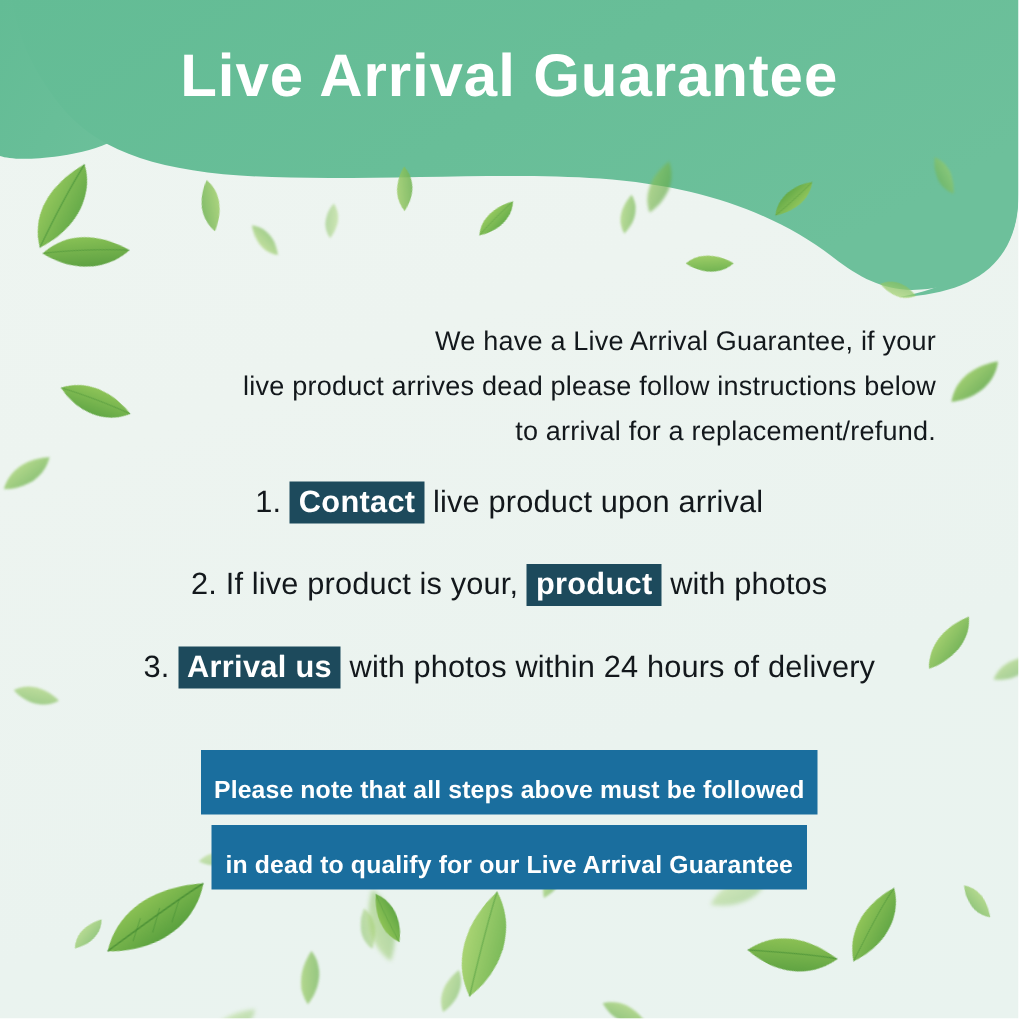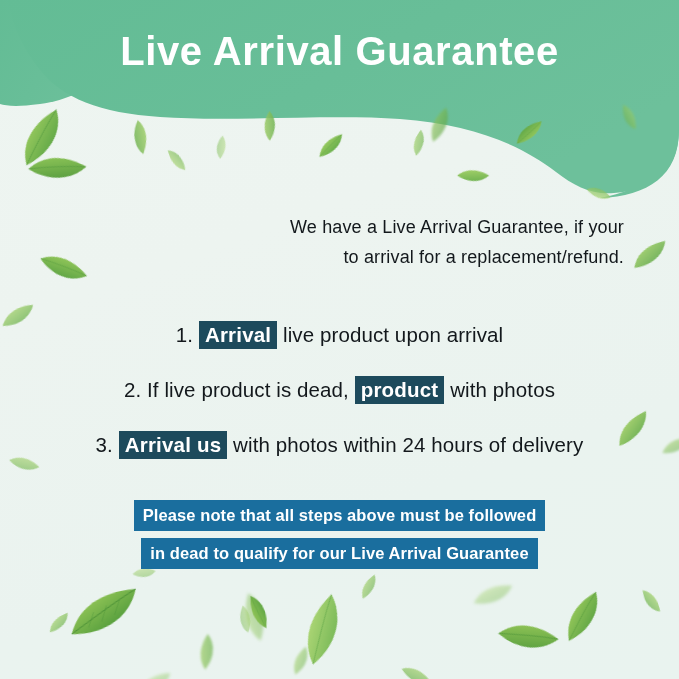--- a/index.html
+++ b/index.html
@@ -115,21 +115,21 @@
   }
   .footnote-line {
     display: inline-block;
     background: #1a6e9e;
     color: #ffffff;
     font-family: "Liberation Sans", sans-serif;
     font-weight: bold;
     font-size: 16.5px;
     line-height: 22px;
     letter-spacing: 0.1px;
-    padding: 4px 9px 5px 9px;
+    padding: 16px 9px 5px 9px;
     white-space: nowrap;
   }
   .footnote-row { margin-bottom: 7px; }
 </style>
 </head>
 <body>
 
 <div id="poster">
 
   <div class="banner-layer">
@@ -606,34 +606,35 @@
           <path d="M1,26 C14,4 38,0 59,4 C48,25 24,32 1,26 Z" fill="url(#lg35)"></path>
         </svg>
     </div>
 
   </div>
 
   <div class="content">
 
     <div class="intro">
       <div>We have a Live Arrival Guarantee, if your</div>
+      <div>live product arrives dead please follow instructions below</div>
       <div>to arrival for a replacement/refund.</div>
     </div>
 
     <div class="steps">
 
       <div class="step">
         <span>1.</span>
-        <span class="hl-teal">Arrival</span>
+        <span class="hl-teal">Contact</span>
         <span>live product upon arrival</span>
       </div>
 
       <div class="step">
         <span>2.</span>
-        <span>If live product is dead,</span>
+        <span>If live product is your,</span>
         <span class="hl-teal">product</span>
         <span>with photos</span>
       </div>
 
       <div class="step">
         <span>3.</span>
         <span class="hl-teal">Arrival us</span>
         <span>with photos within 24 hours of delivery</span>
       </div>
 

